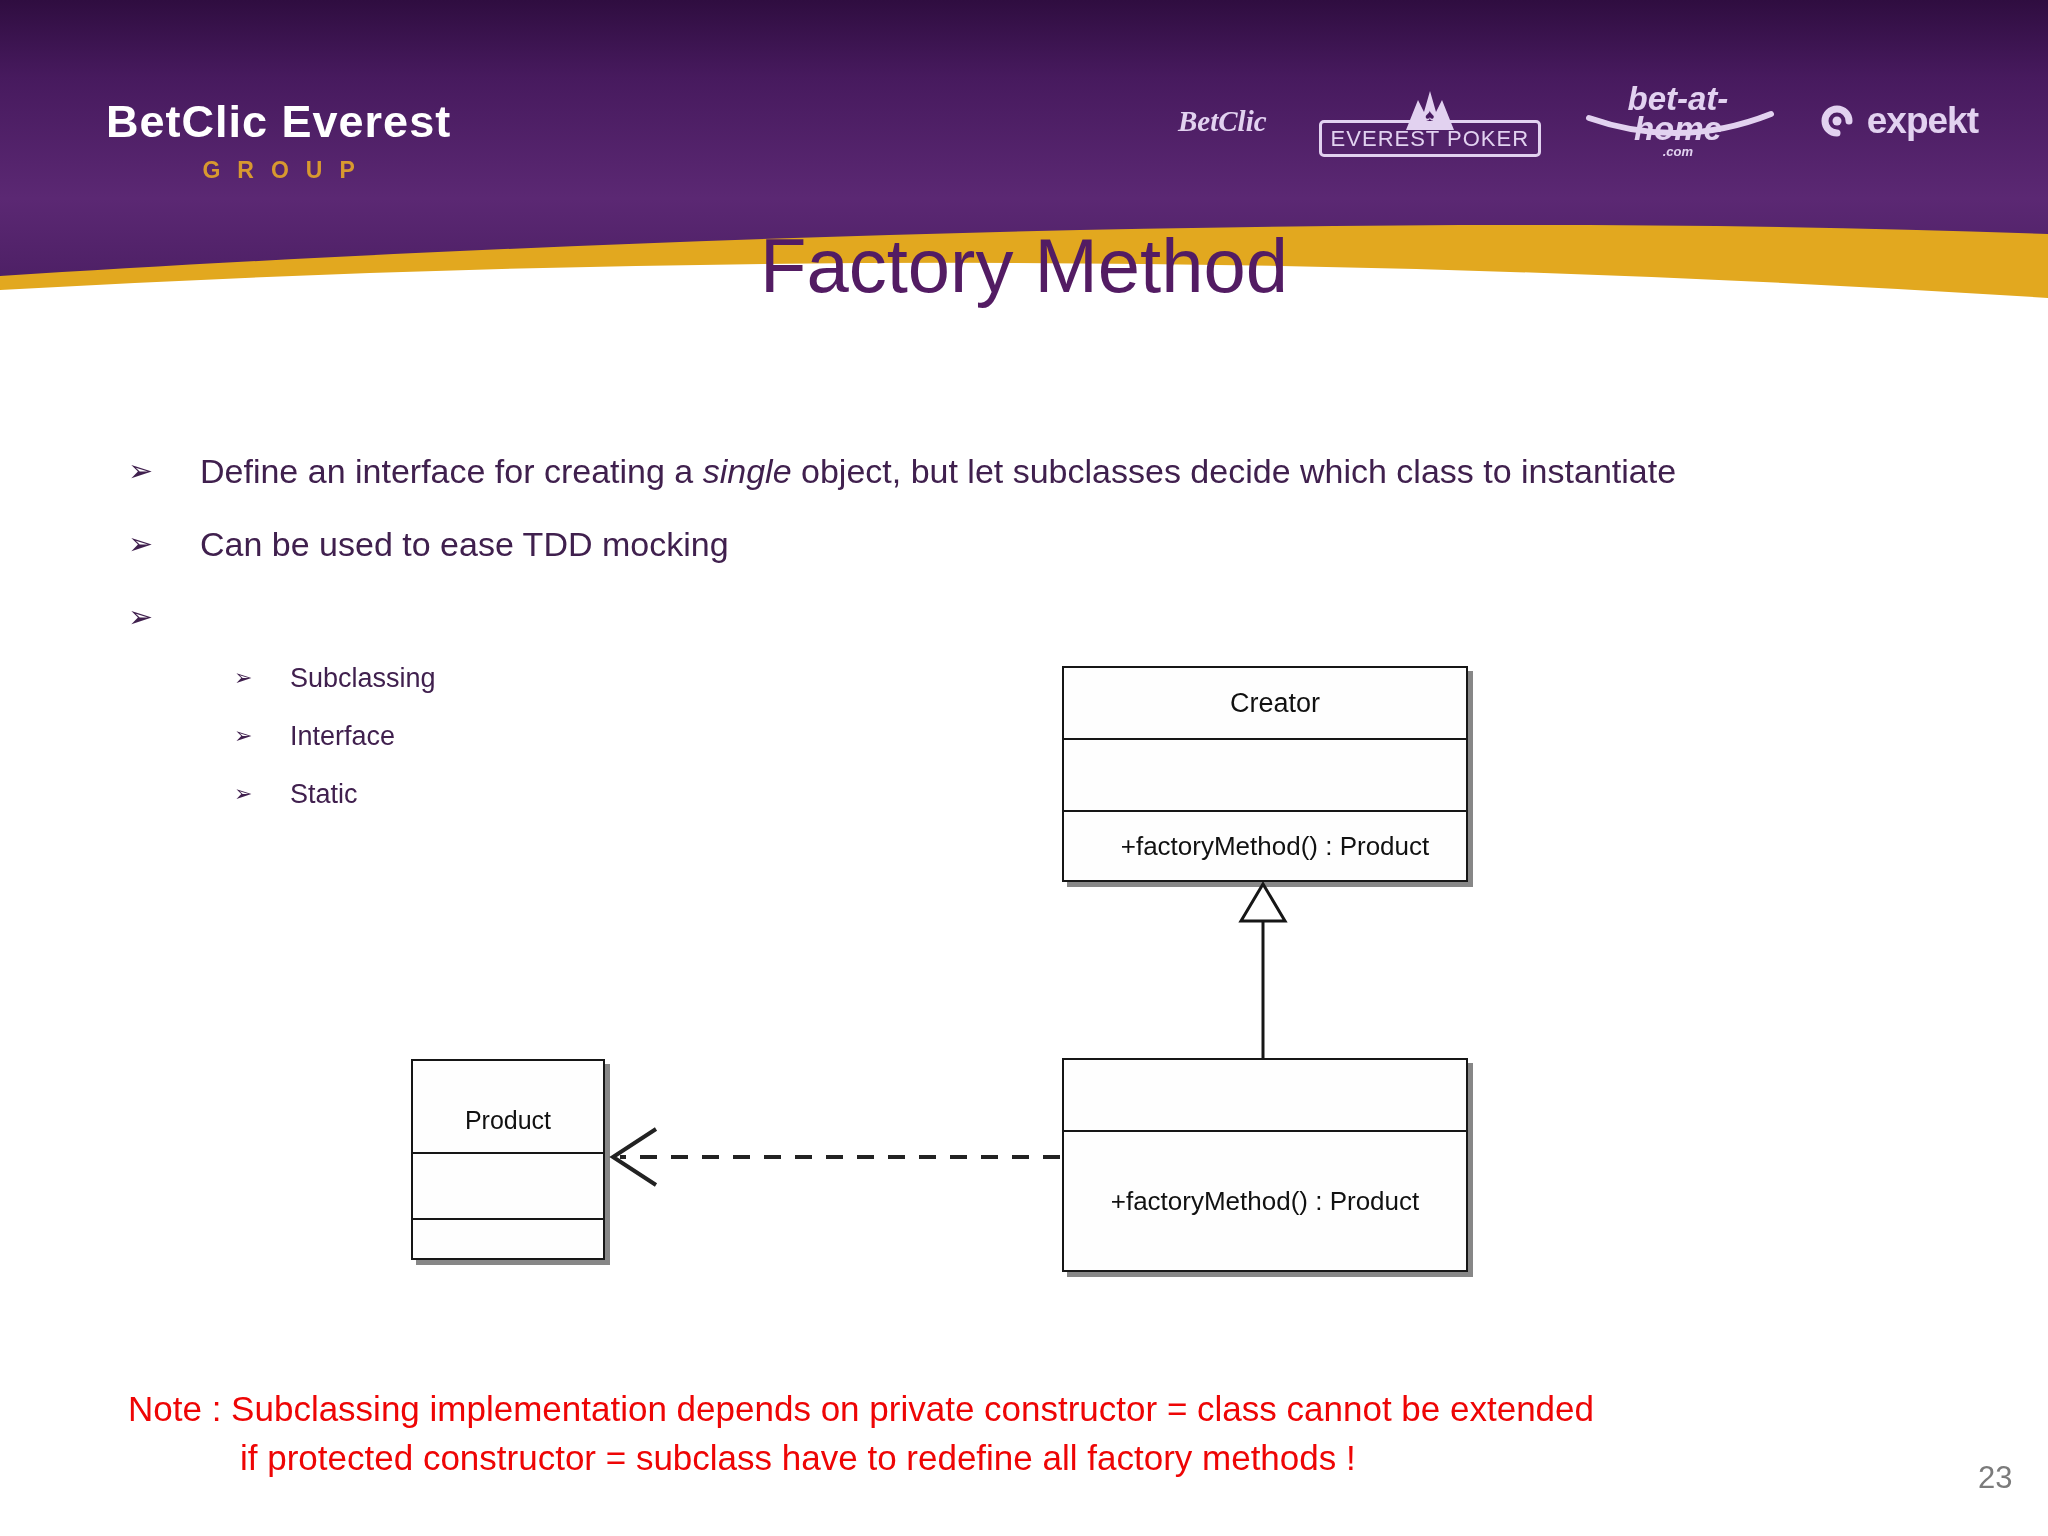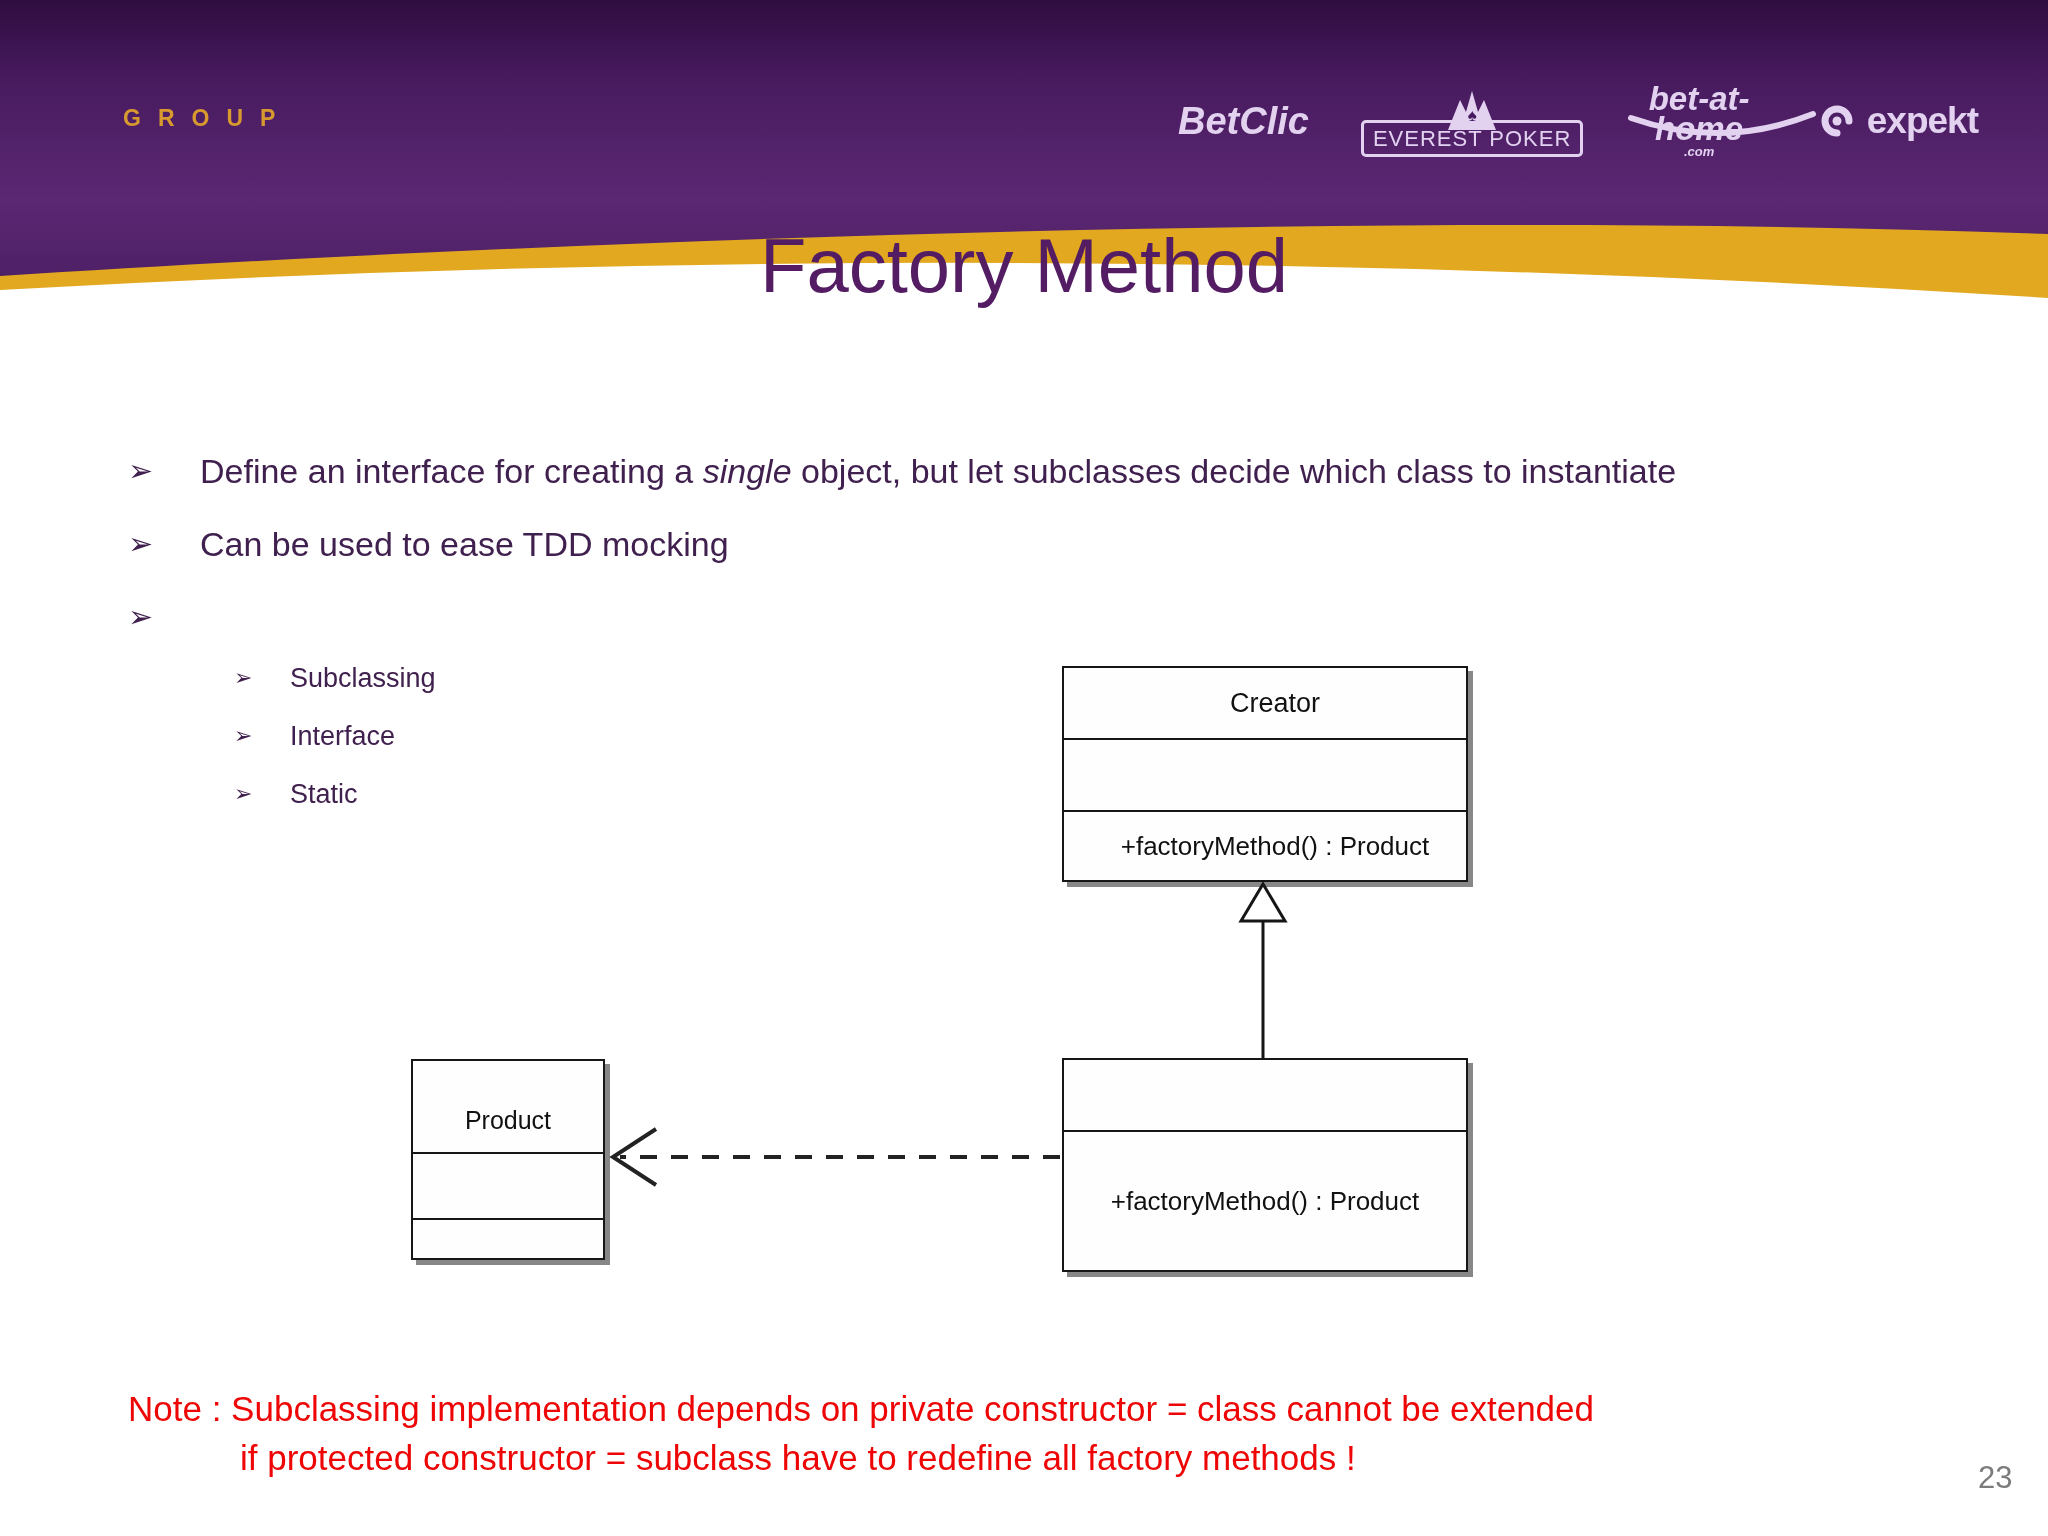--- a/index.html
+++ b/index.html
@@ -7,21 +7,21 @@
     position:relative;width:2048px;height:1536px;overflow:hidden;
     background:#ffffff;font-family:"Liberation Sans",sans-serif;
   }
   
   .header-svg{position:absolute;top:0;left:0;}
   .group-logo{position:absolute;left:106px;top:96px;text-align:center;color:#ffffff;}
   .group-logo .name{font-size:45px;font-weight:bold;letter-spacing:1px;}
   .group-logo .sub{font-size:23px;font-weight:bold;color:#d8992f;letter-spacing:17px;margin-top:9px;text-indent:17px;}
   .brand-row{position:absolute;left:1178px;top:66px;width:800px;height:110px;display:flex;align-items:center;gap:52px;color:#e2d2f0;}
   .brand{position:relative;text-align:center;}
-  .brand-betclic{font-size:38px;font-weight:bold;font-style:italic;letter-spacing:0px;}
+  .brand-betclic{font-size:29px;font-weight:bold;font-style:italic;letter-spacing:0px;font-family:Liberation Serif, serif;}
   .brand-everest .flame{display:block;margin:0 auto -4px auto;position:relative;height:40px;width:64px;}
   .brand-everest .flame .spade{position:absolute;left:50%;top:16px;transform:translateX(-50%);font-size:17px;color:#46195e;}
   .brand-everest .boxed{border:3px solid #e2d2f0;border-radius:5px;padding:3px 9px;font-size:22px;font-weight:normal;letter-spacing:1px;white-space:nowrap;}
   .brand-bah{font-size:33px;font-weight:bold;font-style:italic;line-height:0.9;}
   .brand-bah .dotcom{font-size:13px;font-weight:bold;font-style:italic;display:block;margin-top:2px;}
   .brand-bah svg{position:absolute;left:-8px;top:26px;}
   .brand-expekt{display:flex;align-items:center;gap:8px;font-size:37px;font-weight:bold;letter-spacing:-1px;}
   
   .title{position:absolute;top:222px;left:0;width:100%;text-align:center;
          font-size:76px;color:#531c63;font-weight:400;}
@@ -59,20 +59,21 @@
         <stop offset="0.28" stop-color="#471a5e"></stop>
         <stop offset="0.72" stop-color="#5b2873"></stop>
         <stop offset="1" stop-color="#4e2066"></stop>
       </linearGradient>
     </defs>
     <path d="M0,0 H2048 V298 Q1024,232 0,290 Z" fill="#e2a81f"></path>
     <path d="M0,0 H2048 V234 C1400,210 600,238 0,276 Z" fill="url(#purp)"></path>
   </svg>
 
   <div class="group-logo">
+    <div class="name">BetClic Everest</div>
     <div class="sub">GROUP</div>
   </div>
 
   <div class="brand-row">
     <div class="brand brand-betclic">BetClic</div>
 
     <div class="brand brand-everest">
       <span class="flame">
         <svg width="64" height="40" viewBox="0 0 64 40">
           <path d="M8,40 L20,10 L26,22 L32,1 L38,22 L44,10 L56,40 Z" fill="#e2d2f0"></path>

